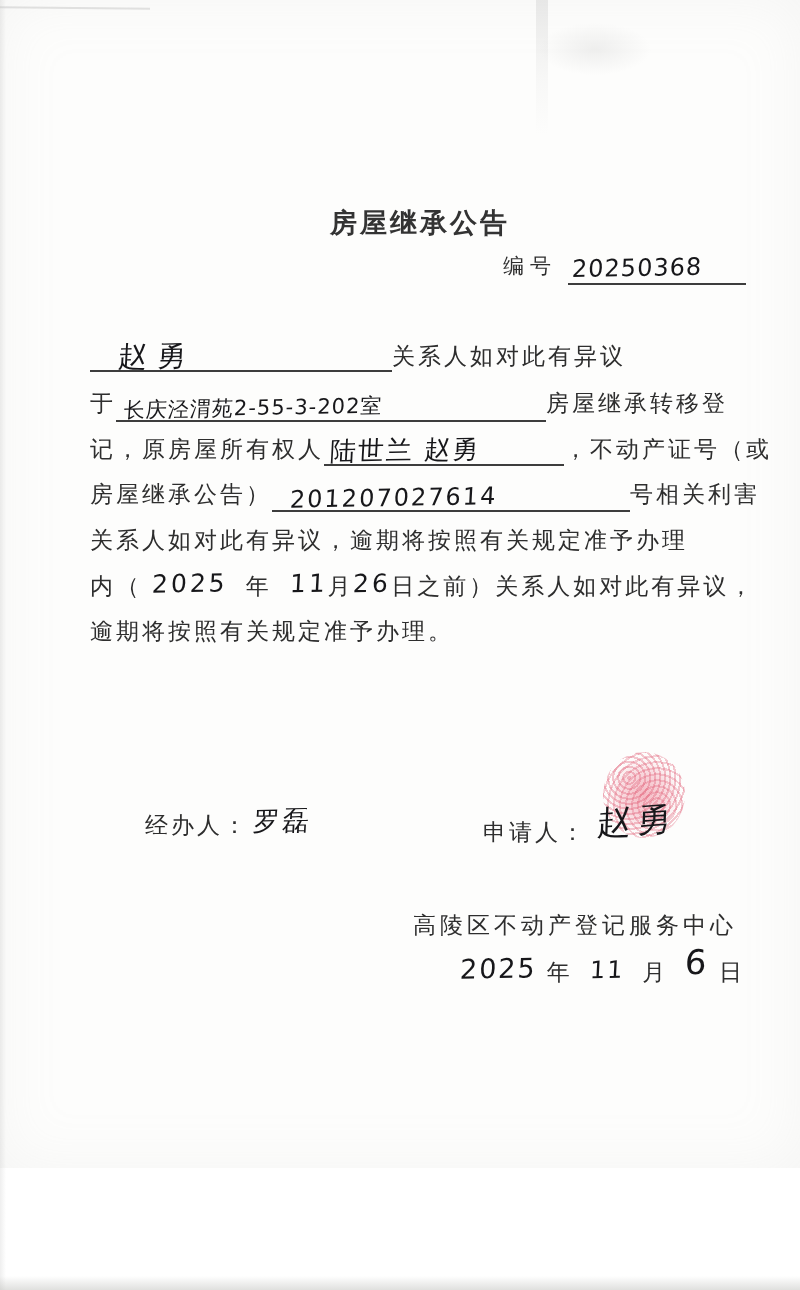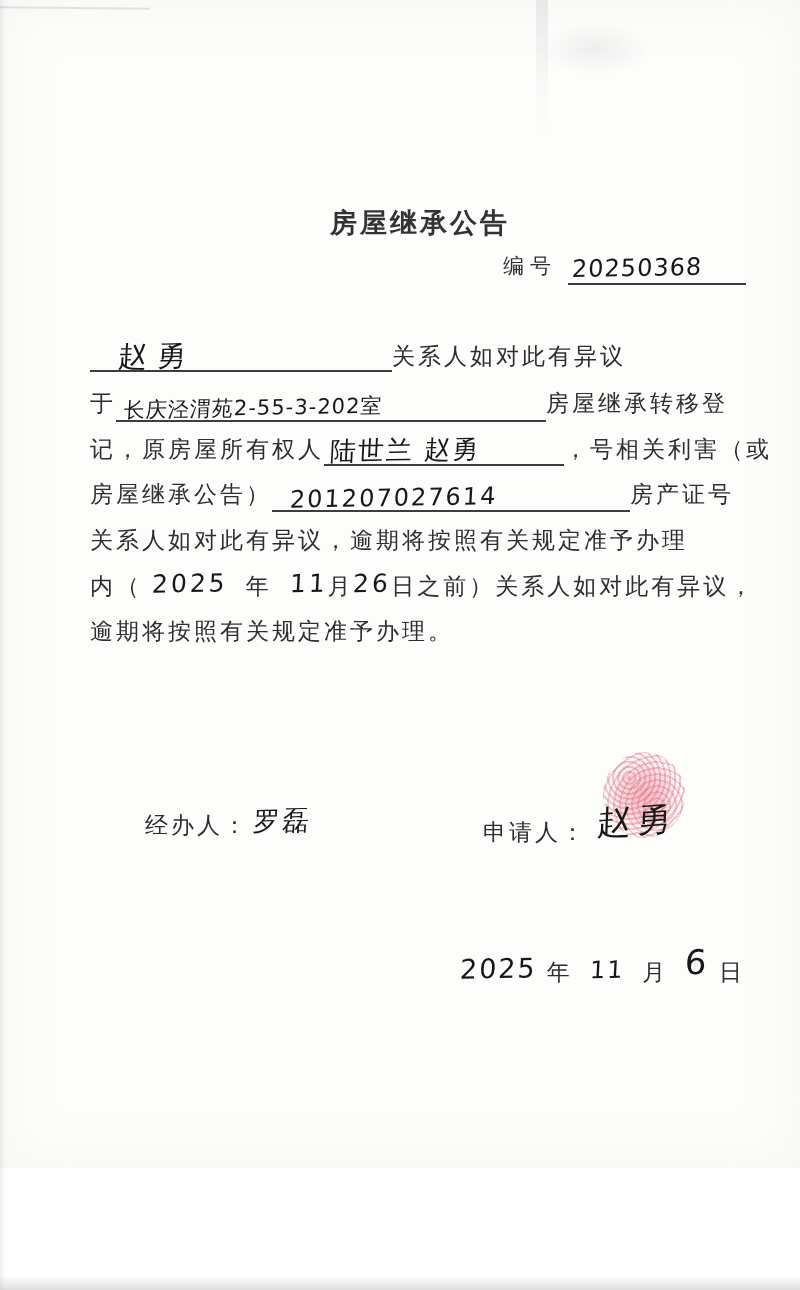--- a/index.html
+++ b/index.html
@@ -98,43 +98,44 @@
 
   <div class="abs body-line l1">
     <span class="blank" style="width:302px;"><span class="hand hand-name-l1">赵勇</span></span><span class="print">关系人如对此有异议</span>
   </div>
 
   <div class="abs body-line l2">
     <span class="print">于</span><span class="blank" style="width:430px;"><span class="hand hand-addr">长庆泾渭苑2-55-3-202室</span></span><span class="print">房屋继承转移登</span>
   </div>
 
   <div class="abs body-line l3">
-    <span class="print">记，原房屋所有权人</span><span class="blank" style="width:240px;"><span class="hand hand-owners">陆世兰 赵勇</span></span><span class="print">，号相关利害（或</span>
+    <span class="print">记，原房屋所有权人</span><span class="blank" style="width:240px;"><span class="hand hand-owners">陆世兰 赵勇</span></span><span class="print">，不动产证号（或</span>
   </div>
 
   <div class="abs body-line l4">
-    <span class="print">房屋继承公告）</span><span class="blank" style="width:358px;"><span class="hand hand-cert">201207027614</span></span><span class="print">房产证号</span>
+    <span class="print">房屋继承公告）</span><span class="blank" style="width:358px;"><span class="hand hand-cert">201207027614</span></span><span class="print">号相关利害</span>
   </div>
 
   <div class="abs body-line l5 print">关系人如对此有异议，逾期将按照有关规定准予办理</div>
 
   <div class="abs body-line l6">
     <span class="print">内（</span><span class="gap-s"></span><span class="hand hand-inline">2025</span><span class="gap-m"></span><span class="print">年</span><span class="gap-m"></span><span class="hand hand-inline">11</span><span class="print">月</span><span class="hand hand-inline">26</span><span class="print">日之前）关系人如对此有异议，</span>
   </div>
 
   <div class="abs body-line l7 print">逾期将按照有关规定准予办理。</div>
 
   <div class="abs sig-row sig-handler">
     <span class="print">经办人：</span><span class="hand hand-handler">罗磊</span>
   </div>
 
   <div class="thumbprint"></div>
 
   <div class="abs sig-row sig-applicant">
     <span class="print">申请人：</span><span class="hand hand-sign">赵勇</span>
   </div>
 
+  <div class="abs org-row print">高陵区不动产登记服务中心</div>
 
   <div class="abs date-row">
     <span class="hand hand-date-y">2025</span><span class="gap-s"></span><span class="print">年</span><span class="gap-m"></span><span class="hand hand-date-m">11</span><span class="gap-m"></span><span class="print">月</span><span class="gap-m"></span><span class="hand hand-date-d">6</span><span class="gap-s"></span><span class="print">日</span>
   </div>
 
 </div>
 
 </body></html>

